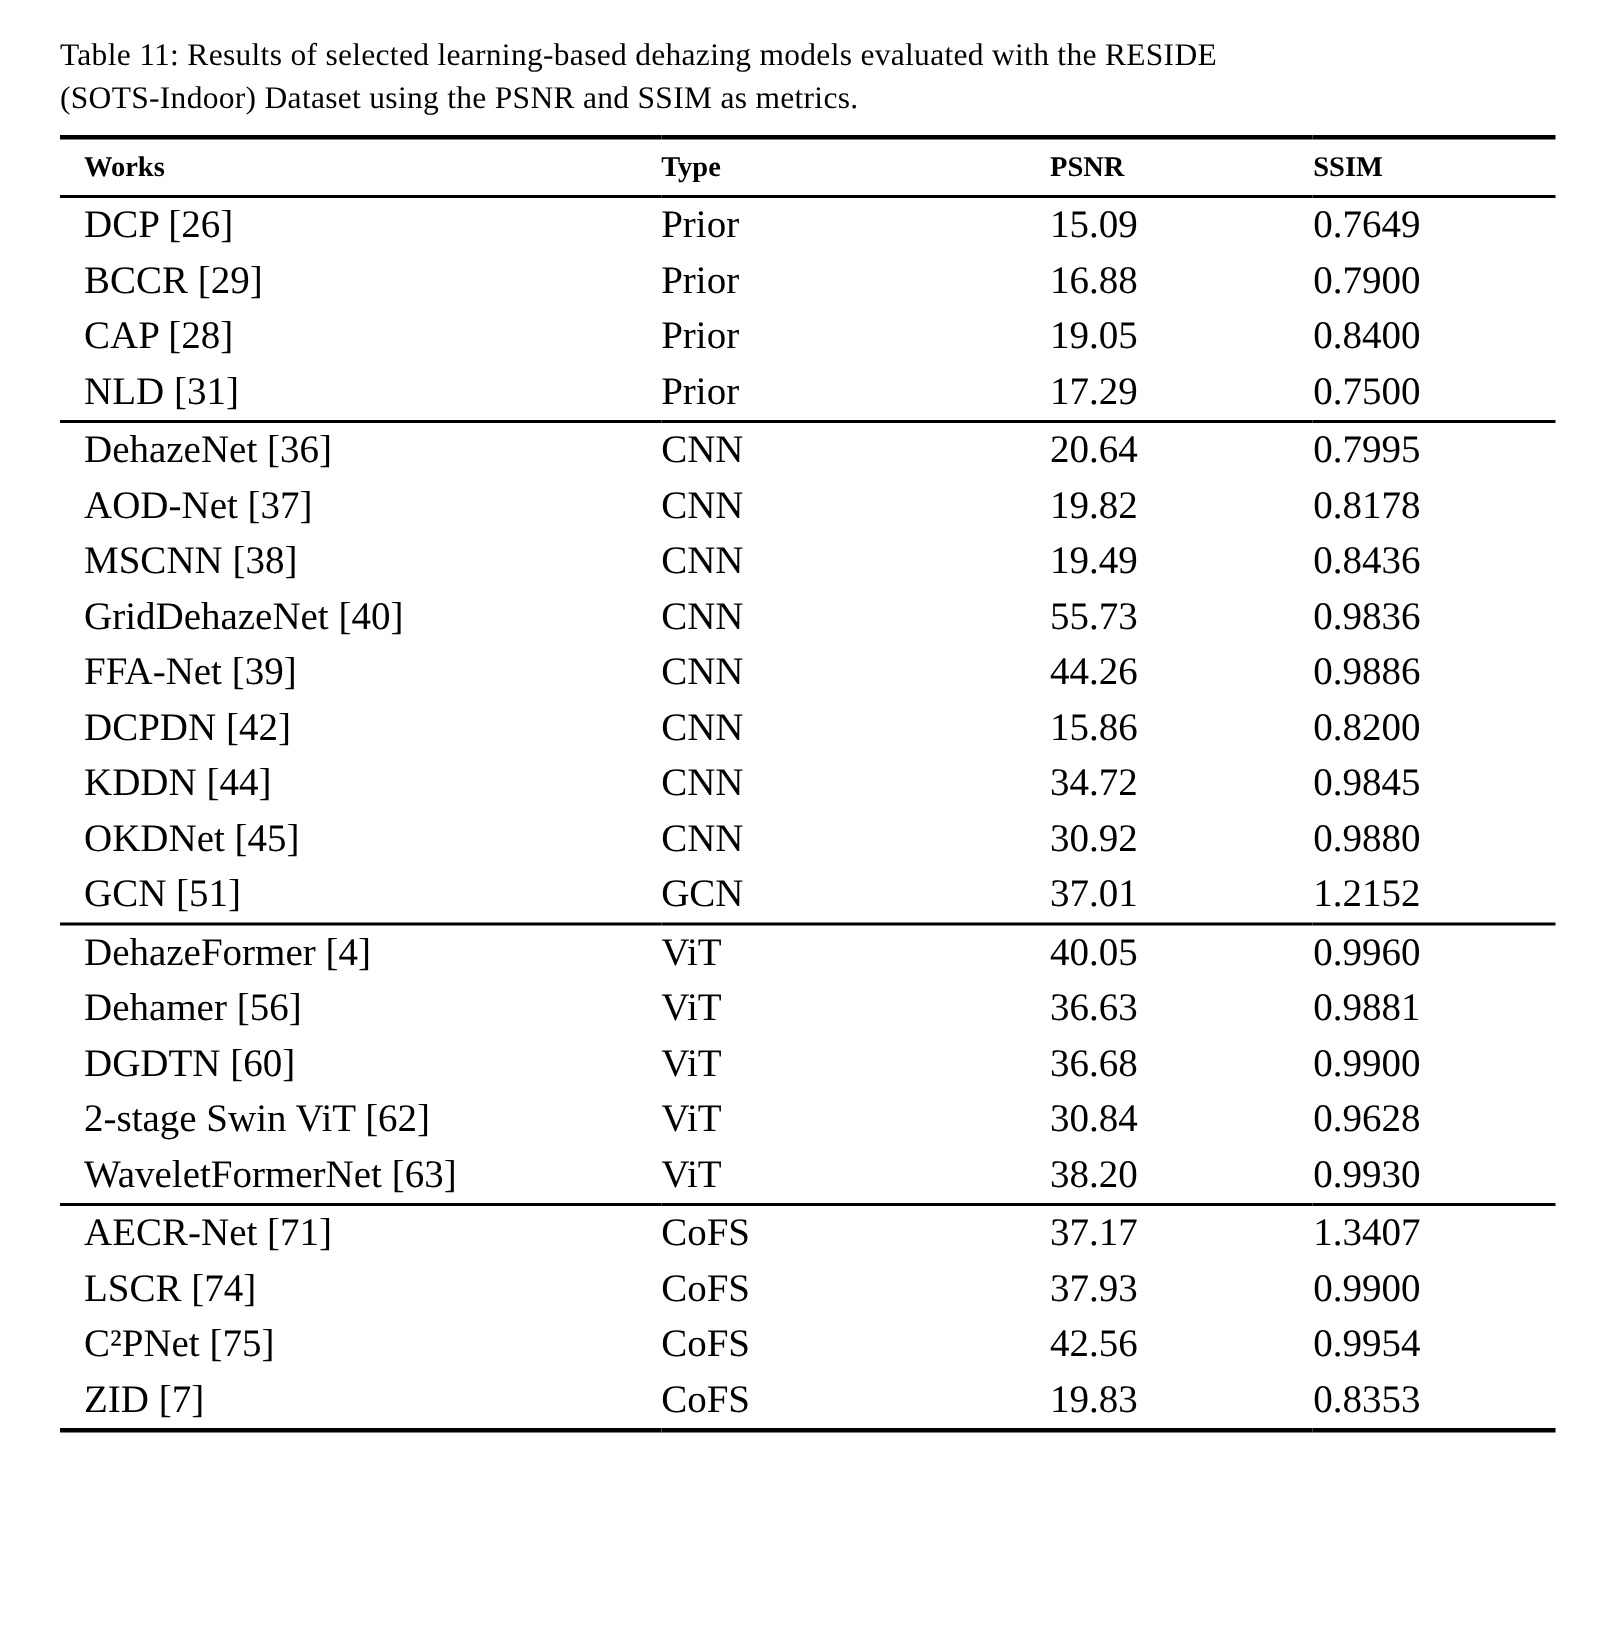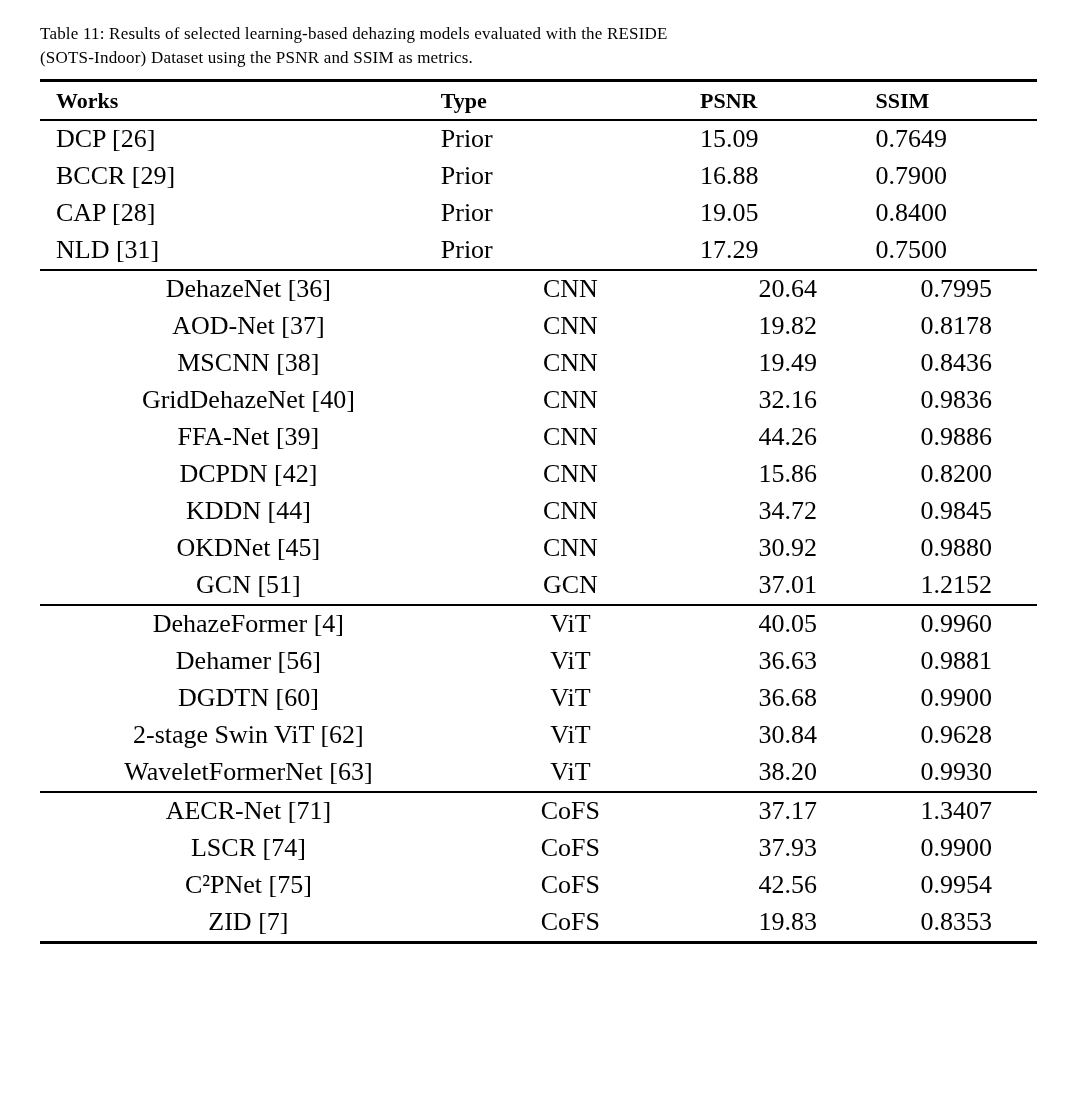--- a/index.html
+++ b/index.html
@@ -11,48 +11,47 @@
   }
   body {
     width: 1080px;
     height: 1099px;
     overflow: hidden;
   }
   .page {
     padding: 22px 42px 0 40px;
   }
   .caption {
-    font-size: 17px;
+    font-size: 21px;
     line-height: 1.40;
     white-space: pre-line;
     letter-spacing: 0.2px;
   }
   table.results {
     border-collapse: collapse;
     table-layout: fixed;
     width: 997px;
     margin-top: 9px;
     border-top: 3px solid #000;
     border-bottom: 3px solid #000;
   }
   col.c-works { width: 40.2%; }
   col.c-type  { width: 26.0%; }
   col.c-psnr  { width: 17.6%; }
   col.c-ssim  { width: 16.2%; }
   thead th {
     text-align: left;
     font-weight: bold;
-    font-size: 22px;
+    font-size: 19px;
     padding: 4px 0 3px 0;
     border-bottom: 2px solid #000;
     line-height: 30px;
   }
   tbody + tbody {
     border-top: 2px solid #000;
-    text-align: center;
   }
   td {
     font-size: 26px;
     line-height: 30px;
     padding: 3px 0 4px 0;
     white-space: nowrap;
     overflow: hidden;
   }
   th:first-child, td:first-child {
     padding-left: 16px;
@@ -123,21 +122,21 @@
         </tr>
         <tr>
           <td>MSCNN [38]</td>
           <td>CNN</td>
           <td>19.49</td>
           <td>0.8436</td>
         </tr>
         <tr>
           <td>GridDehazeNet [40]</td>
           <td>CNN</td>
-          <td>32.16</td>
+          <td>55.73</td>
           <td>0.9836</td>
         </tr>
         <tr>
           <td>FFA-Net [39]</td>
           <td>CNN</td>
           <td>44.26</td>
           <td>0.9886</td>
         </tr>
         <tr>
           <td>DCPDN [42]</td>

